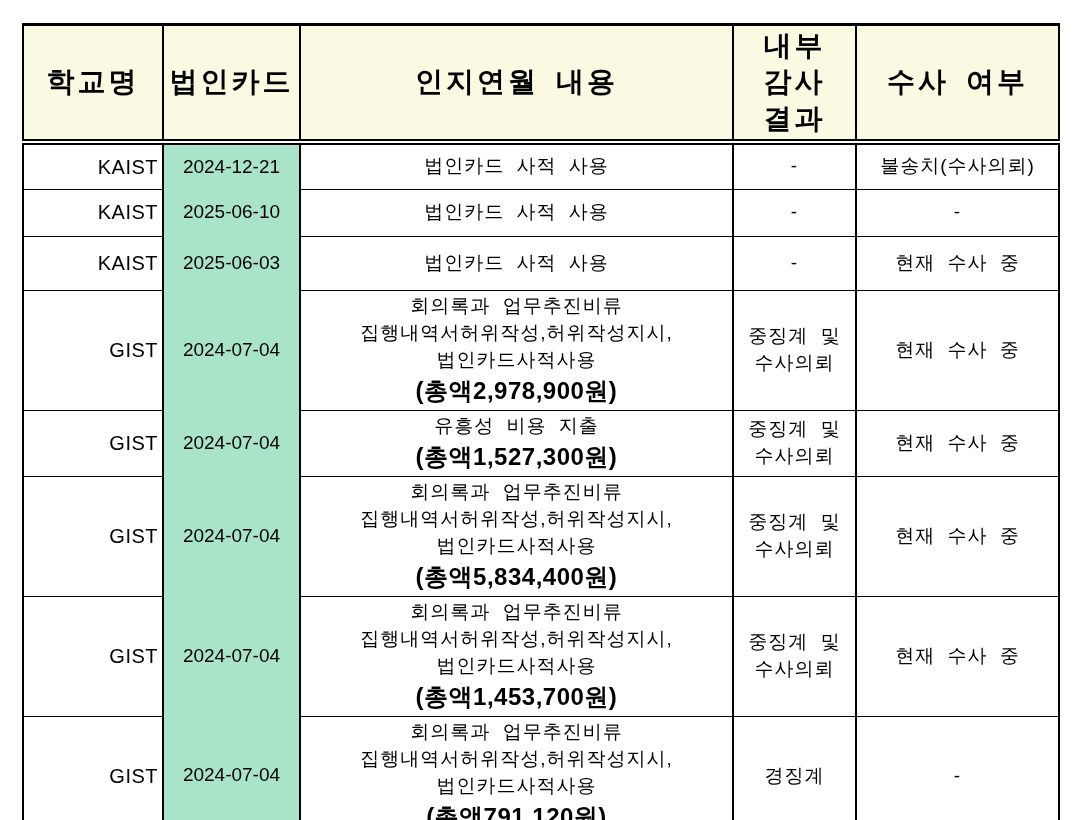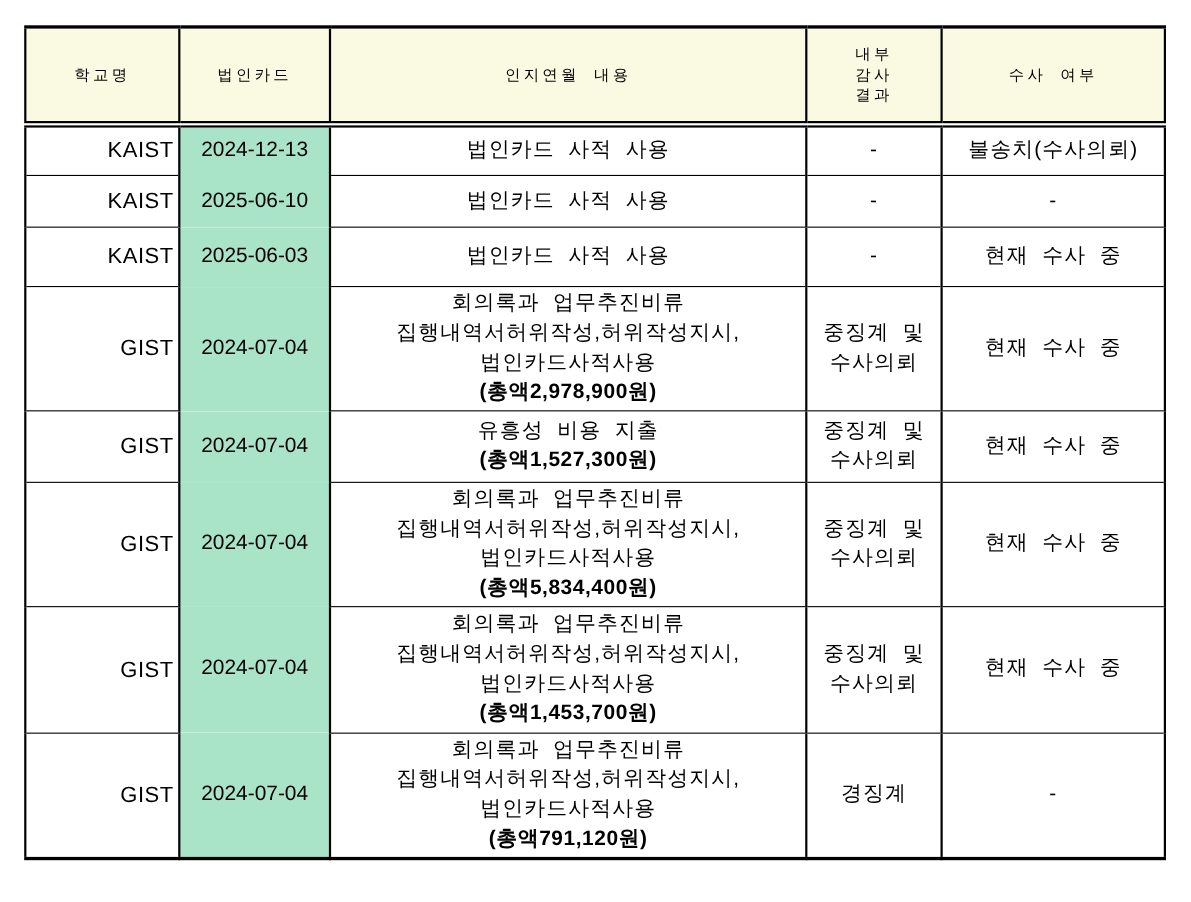--- a/index.html
+++ b/index.html
@@ -41,22 +41,22 @@
     border-left: 2px solid var(--border);
     border-right: 2px solid var(--border);
     text-align: center;
     vertical-align: middle;
     padding: 2px 4px;
     overflow: hidden;
   }
   thead tr { height: 88px; }
   th {
     background: var(--header-bg);
-    font-weight: normal;
-    font-size: 14px;
+    font-weight: bold;
+    font-size: 28px;
     letter-spacing: 3px;
     word-spacing: 6px;
     line-height: 1.3;
     border-top: 3px solid var(--border);
     border-bottom: 6px double var(--border);
     white-space: pre-line;
   }
   td {
     border-top: 1.5px solid var(--border);
     border-bottom: 1.5px solid var(--border);
@@ -78,21 +78,21 @@
   tbody tr:nth-child(2) { height: 47px; }
   tbody tr:nth-child(3) { height: 54px; }
   tbody tr:nth-child(4) { height: 113px; }
   tbody tr:nth-child(5) { height: 65px; }
   tbody tr:nth-child(6) { height: 111px; }
   tbody tr:nth-child(7) { height: 115px; }
   tbody tr:nth-child(8) { height: 111px; }
   .content-text { white-space: pre-line; text-align: center; }
   .amount-text {
     font-weight: bold;
-    font-size: 19px;
+    font-size: 24px;
     letter-spacing: 0.5px;
     white-space: nowrap;
     text-align: center;
   }
 </style>
 </head>
 <body>
 
 <div class="page">
   <table class="misuse-table">
@@ -110,21 +110,21 @@
           <th class="col-content">인지연월 내용</th>
           <th class="col-audit">내부
 감사
 결과</th>
           <th class="col-investigation">수사 여부</th>
         </tr>
     </thead>
     <tbody>
         <tr>
           <td class="col-school">KAIST</td>
-          <td class="col-date">2024-12-13</td>
+          <td class="col-date">2024-12-21</td>
           <td class="col-content"><div class="content-text">법인카드 사적 사용</div></td>
           <td class="col-audit">-</td>
           <td class="col-investigation">불송치(수사의뢰)</td>
         </tr>
         <tr>
           <td class="col-school">KAIST</td>
           <td class="col-date">2025-06-10</td>
           <td class="col-content"><div class="content-text">법인카드 사적 사용</div></td>
           <td class="col-audit">-</td>
           <td class="col-investigation">-</td>

